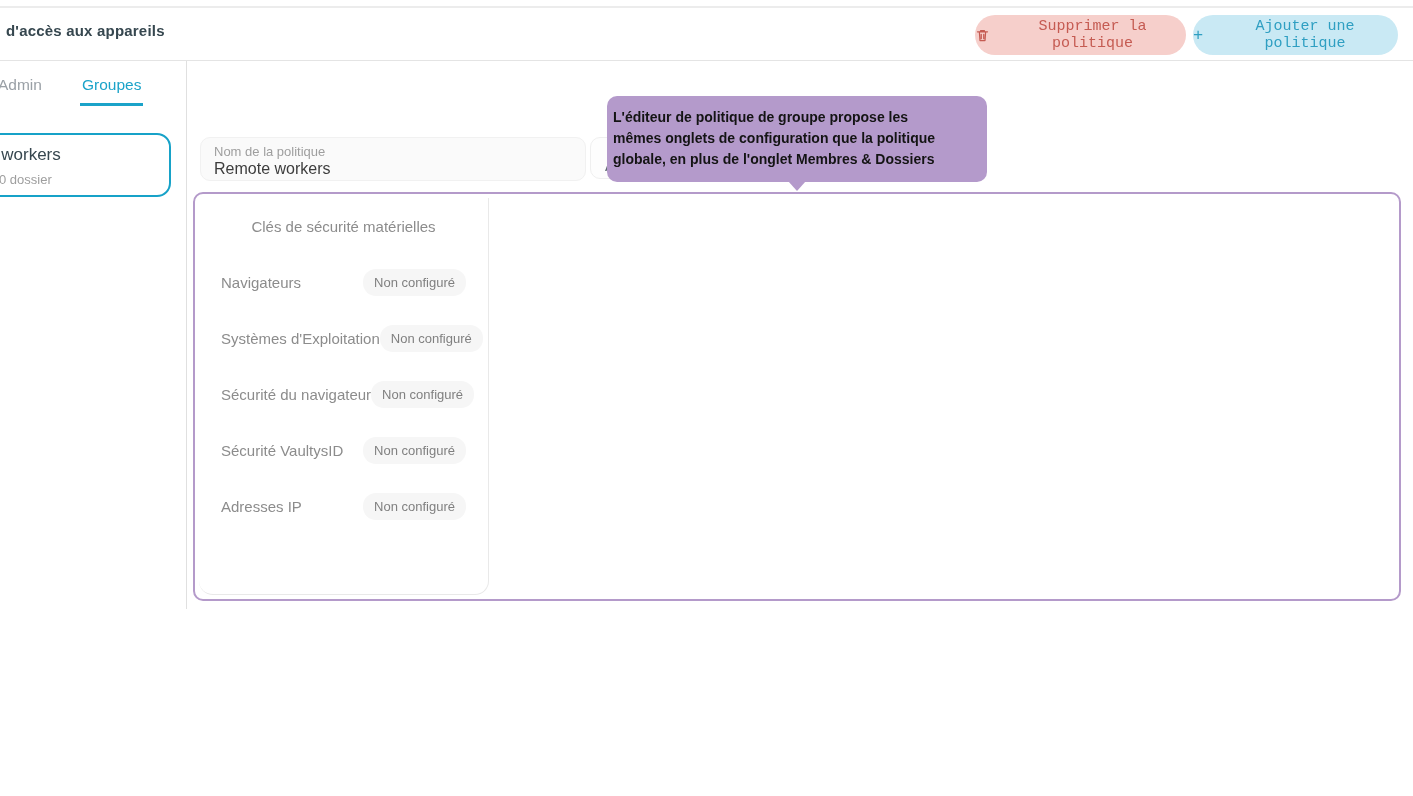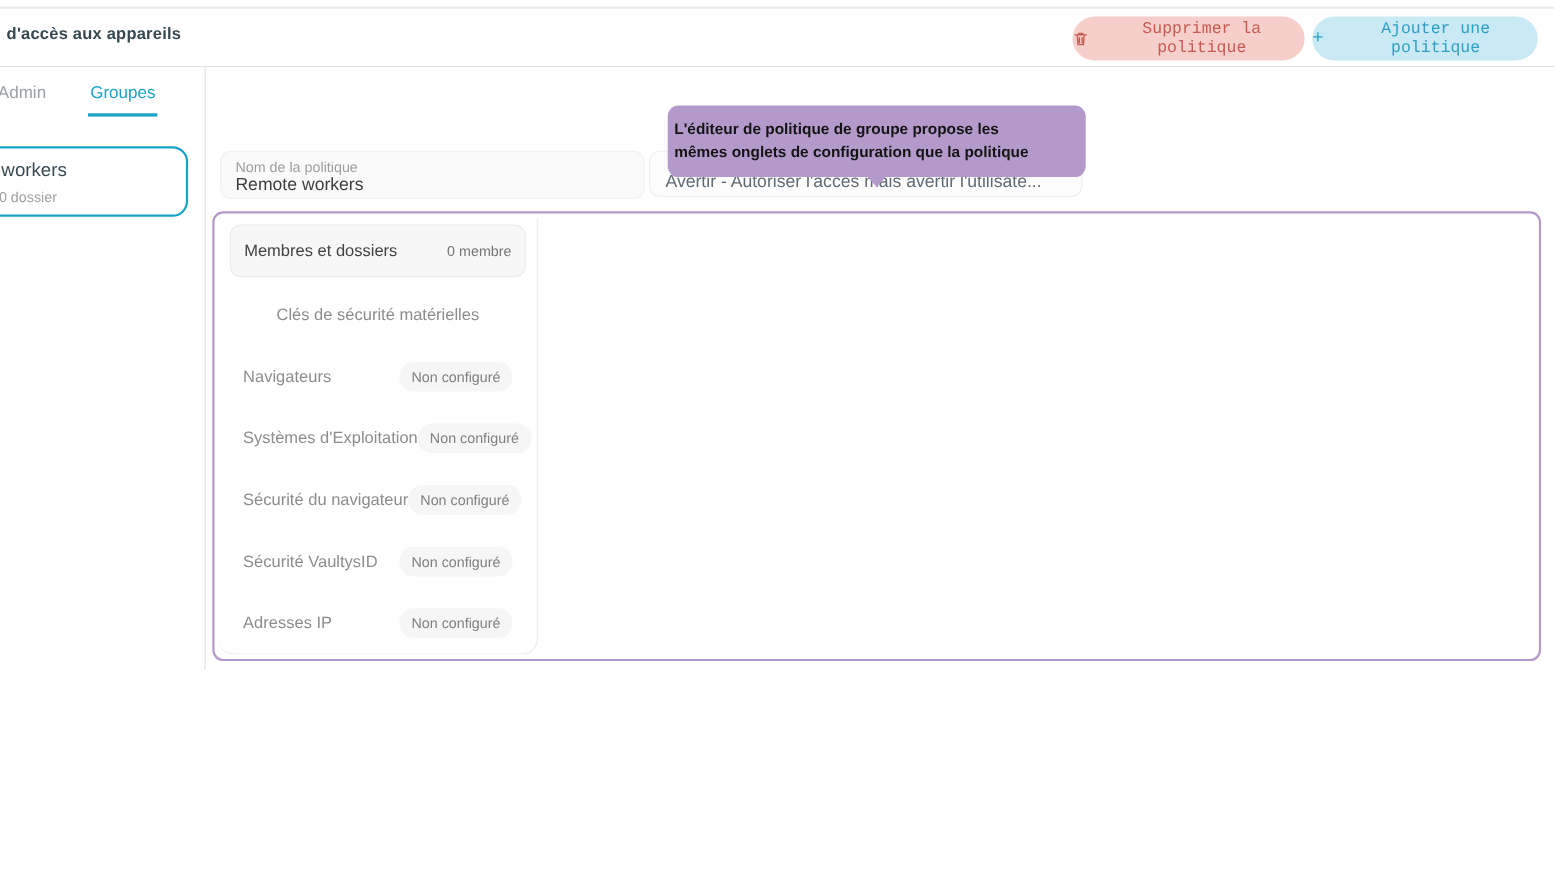--- a/index.html
+++ b/index.html
@@ -122,29 +122,26 @@
   <span class="nf-value">Remote workers</span>
 </div>
 
 <div class="action-select">
   <span class="as-value">Avertir - Autoriser l'accès mais avertir l'utilisate...</span>
 </div>
 
 <div class="tooltip">
   <span>L'éditeur de politique de groupe propose les</span>
   <span>mêmes onglets de configuration que la politique</span>
+  <span>globale, en plus de l'onglet Membres &amp; Dossiers</span>
   <span class="tip-arrow"></span>
 </div>
 
 <div class="panel">
   <div class="menu">
-      <div class="menu-row selected">
-        <span class="menu-label">Membres et dossiers</span>
-        <span class="menu-count">0 membre</span>
-      </div>
       <div class="menu-row centered">
         <span class="menu-label">Clés de sécurité matérielles</span>
       </div>
       <div class="menu-row">
         <span class="menu-label">Navigateurs</span>
         <span class="menu-badge">Non configuré</span>
       </div>
       <div class="menu-row">
         <span class="menu-label">Systèmes d'Exploitation</span>
         <span class="menu-badge">Non configuré</span>

